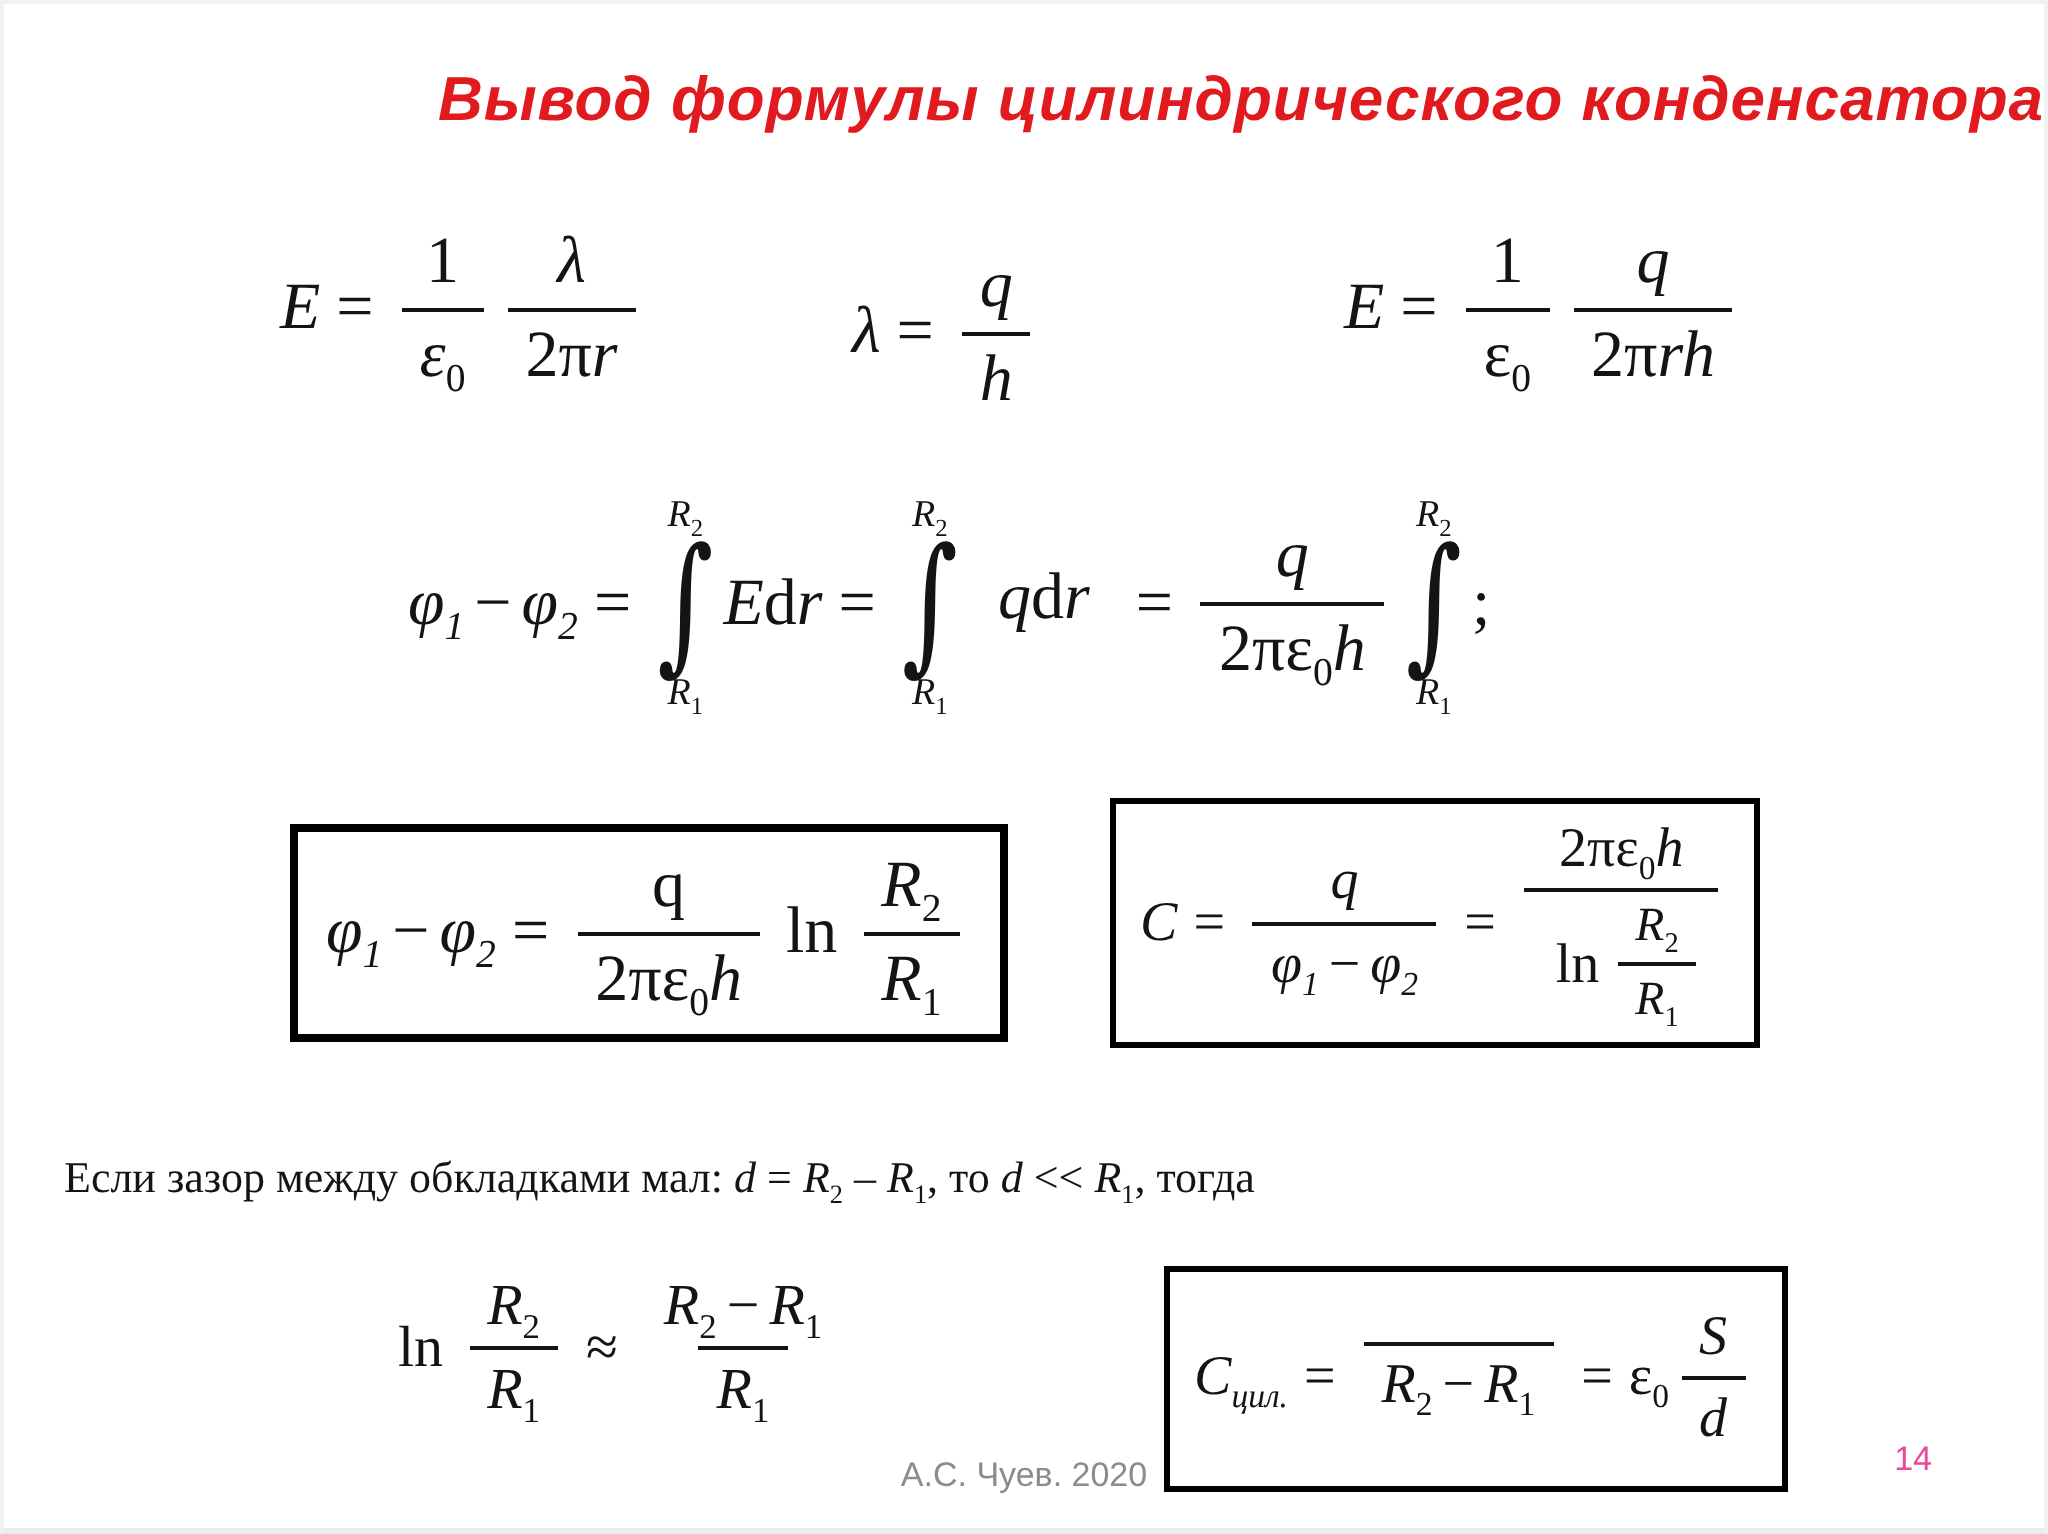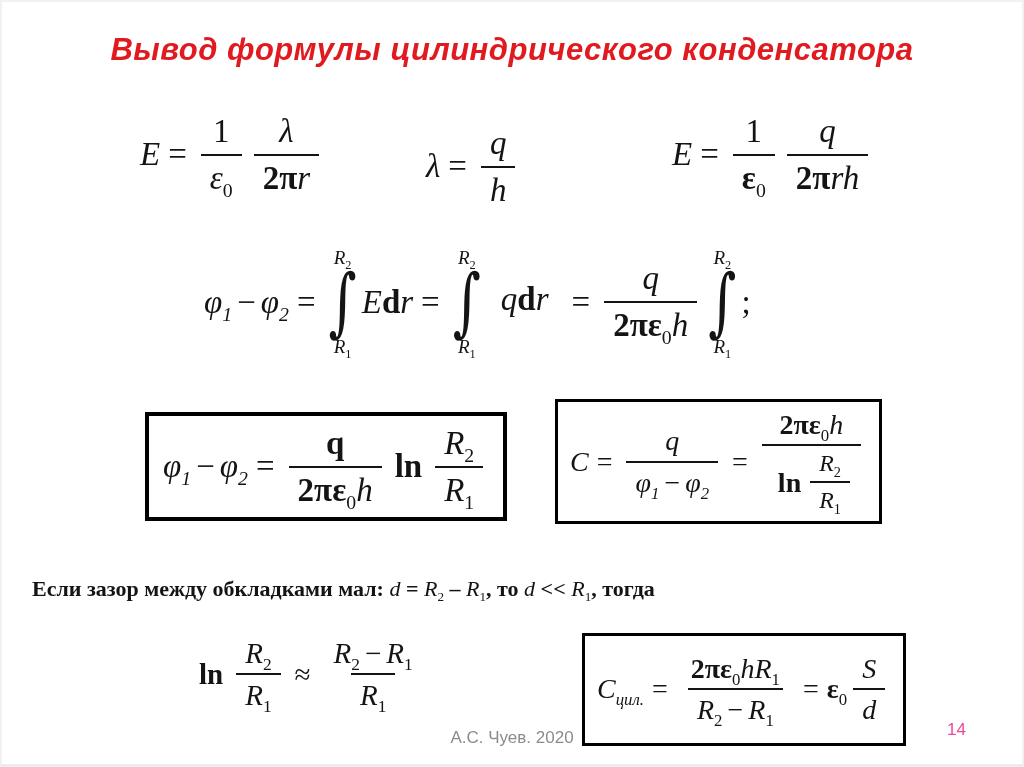--- a/index.html
+++ b/index.html
@@ -13,34 +13,34 @@
     overflow: hidden;
   }
   .slide {
     position: absolute; inset: 0;
     background: #ffffff;
     border: 2px solid #f1f1f1;
     border-bottom: 3px solid #ececec;
   }
   .title {
     position: absolute; top: 30px; left: 0; width: 100%;
-    margin: 0; text-align: center;
+    margin: 0; text-align: right;
     font-family: "Liberation Sans", "DejaVu Sans", sans-serif;
     font-size: 31px; font-weight: bold; font-style: italic;
     letter-spacing: 0.5px;
     color: #e01a1f;
   }
   .math {
     position: absolute;
     display: flex; align-items: center;
     white-space: nowrap;
     color: #141414;
   }
   .it { font-style: italic; }
-  .up { font-style: normal; font-weight: bold; }
+  .up { font-style: normal; }
   .op { margin: 0 8px; }
   .opx { margin: 0 5px; }
   .grp { display: inline-block; }
   sub { font-size: 0.6em; line-height: 0; }
   .frac { display: inline-flex; flex-direction: column; align-items: center; margin: 0 6px; text-align: center; }
   .frac .num { padding: 0 9px 5px; line-height: 1.05; }
   .frac .den { border-top: 2px solid #141414; padding: 5px 9px 0; line-height: 1.05; }
   .frac.inner { font-size: 0.85em; margin: 0 2px; }
   .denrow { display: inline-flex; align-items: center; }
   .lnlbl { margin: 0 7px; }
@@ -197,21 +197,20 @@
     <span class="frac">
       <span class="num"><span class="it">R</span><sub>2</sub><span class="opx">−</span><span class="it">R</span><sub>1</sub></span>
       <span class="den"><span class="it">R</span><sub>1</sub></span>
     </span>
   </div>
 
   <div class="math boxed" id="box3">
     <span class="grp"><span class="it">C</span><sub class="it">цил.</sub></span>
     <span class="op">=</span>
     <span class="frac">
-      <span class="num"><span class="up">2πε</span><sub>0</sub><span class="it">hR</span><sub>1</sub></span>
       <span class="den"><span class="it">R</span><sub>2</sub><span class="opx">−</span><span class="it">R</span><sub>1</sub></span>
     </span>
     <span class="op">=</span>
     <span class="grp"><span class="up">ε</span><sub>0</sub></span>
     <span class="frac">
       <span class="num it">S</span>
       <span class="den it">d</span>
     </span>
   </div>
 

